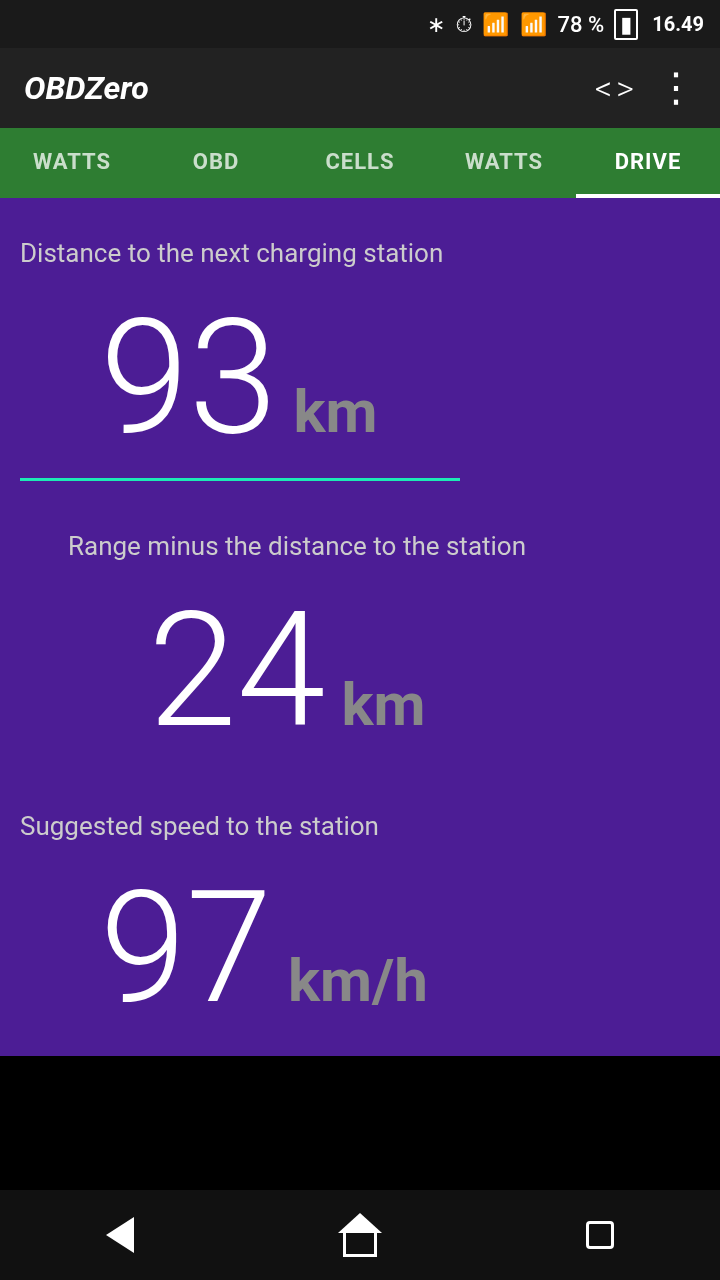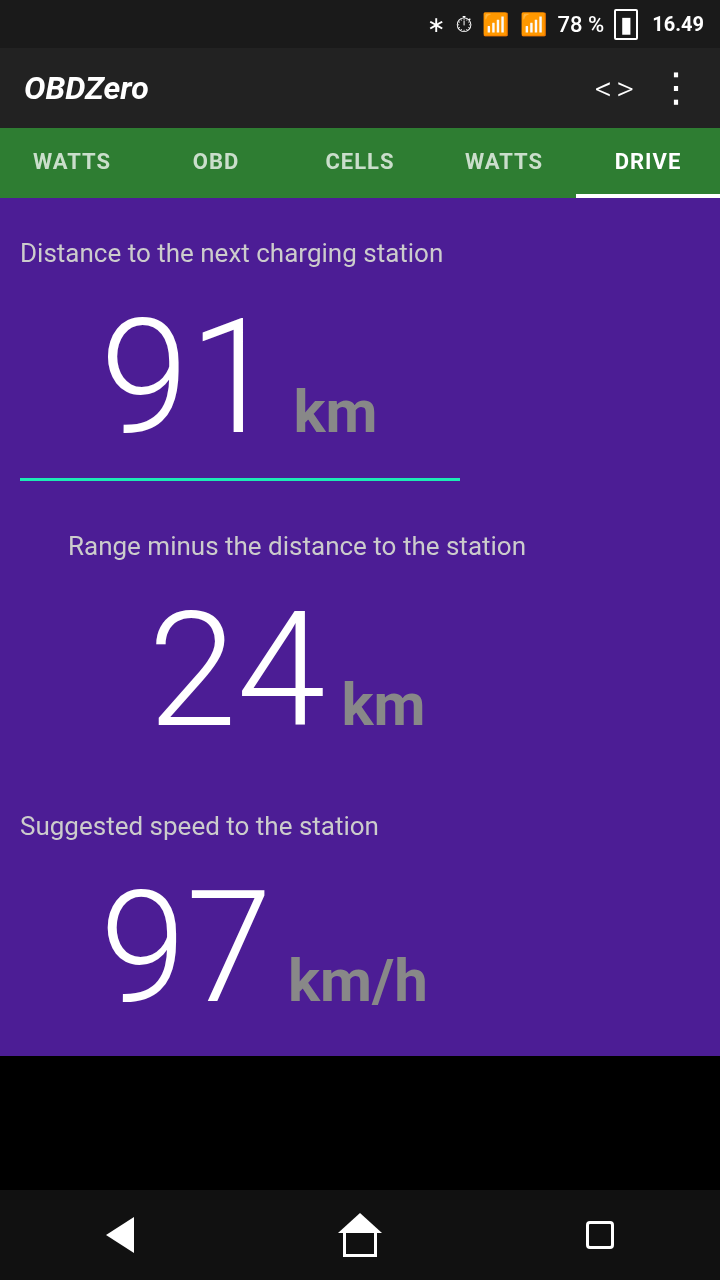--- a/index.html
+++ b/index.html
@@ -228,21 +228,21 @@
   <div class="tab-item active">
     <span>DRIVE</span>
   </div>
 </div>
 
 <div class="content">
 
   <div class="section">
     <div class="section-label">Distance to the next charging station</div>
     <div class="value-container">
-      <span class="big-value">91</span>
+      <span class="big-value">93</span>
       <span class="unit">km</span>
     </div>
     <div class="divider-line"></div>
   </div>
 
   <div class="section" style="padding-top: 30px; margin-left: 48px;">
     <div class="section-label">Range minus the distance to the station</div>
     <div class="value-container">
       <span class="big-value">24</span>
       <span class="unit">km</span>

